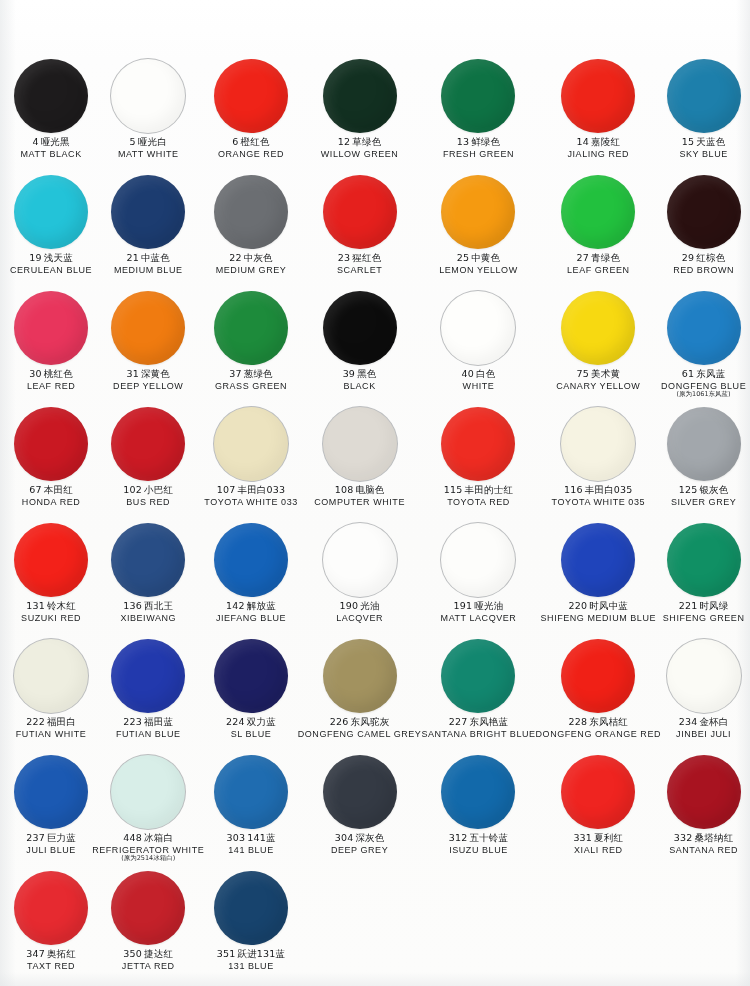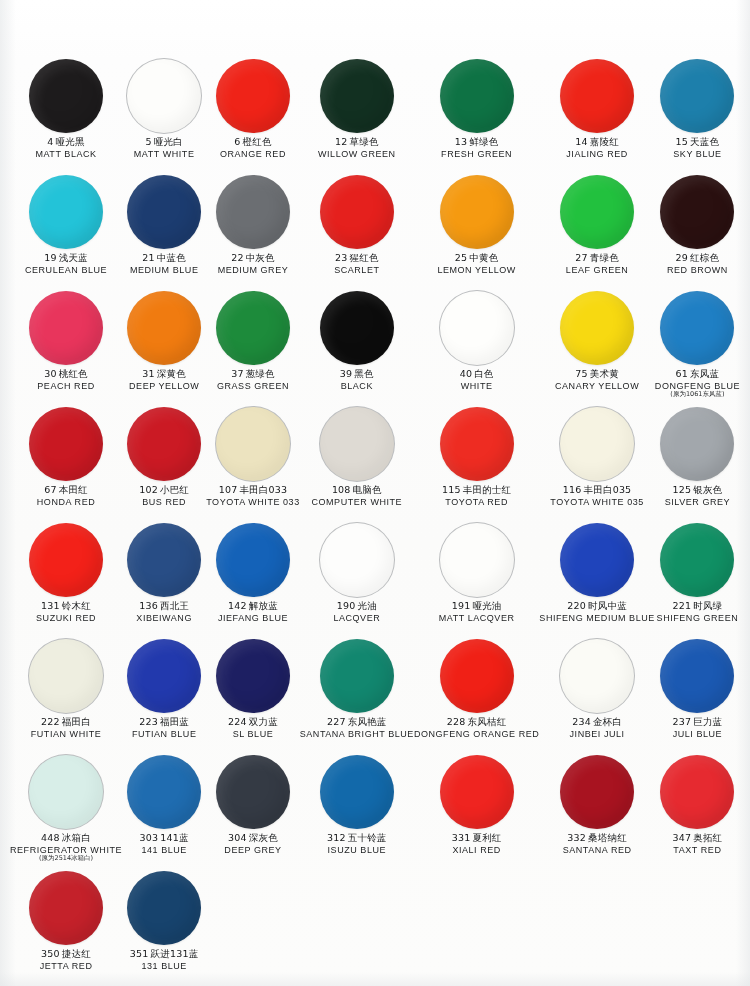--- a/index.html
+++ b/index.html
@@ -245,21 +245,21 @@
           <div class="label-cn"><span class="code">29</span><span>红棕色</span></div>
           <div class="label-en">RED BROWN</div>
         </div>
       </div>
       <div class="swatch-cell">
         <div class="swatch-disc-wrap">
           <div class="swatch-disc" style="background-color: rgb(232, 53, 92);"></div>
         </div>
         <div class="swatch-labels">
           <div class="label-cn"><span class="code">30</span><span>桃红色</span></div>
-          <div class="label-en">PEACH RED</div>
+          <div class="label-en">LEAF RED</div>
         </div>
       </div>
       <div class="swatch-cell">
         <div class="swatch-disc-wrap">
           <div class="swatch-disc" style="background-color: rgb(240, 123, 16);"></div>
         </div>
         <div class="swatch-labels">
           <div class="label-cn"><span class="code">31</span><span>深黄色</span></div>
           <div class="label-en">DEEP YELLOW</div>
         </div>
@@ -458,20 +458,29 @@
         <div class="swatch-disc-wrap">
           <div class="swatch-disc" style="background-color: rgb(29, 31, 98);"></div>
         </div>
         <div class="swatch-labels">
           <div class="label-cn"><span class="code">224</span><span>双力蓝</span></div>
           <div class="label-en">SL BLUE</div>
         </div>
       </div>
       <div class="swatch-cell">
         <div class="swatch-disc-wrap">
+          <div class="swatch-disc" style="background-color: rgb(162, 146, 95);"></div>
+        </div>
+        <div class="swatch-labels">
+          <div class="label-cn"><span class="code">226</span><span>东风驼灰</span></div>
+          <div class="label-en">DONGFENG CAMEL GREY</div>
+        </div>
+      </div>
+      <div class="swatch-cell">
+        <div class="swatch-disc-wrap">
           <div class="swatch-disc" style="background-color: rgb(18, 135, 111);"></div>
         </div>
         <div class="swatch-labels">
           <div class="label-cn"><span class="code">227</span><span>东风艳蓝</span></div>
           <div class="label-en">SANTANA BRIGHT BLUE</div>
         </div>
       </div>
       <div class="swatch-cell">
         <div class="swatch-disc-wrap">
           <div class="swatch-disc" style="background-color: rgb(240, 32, 22);"></div>

